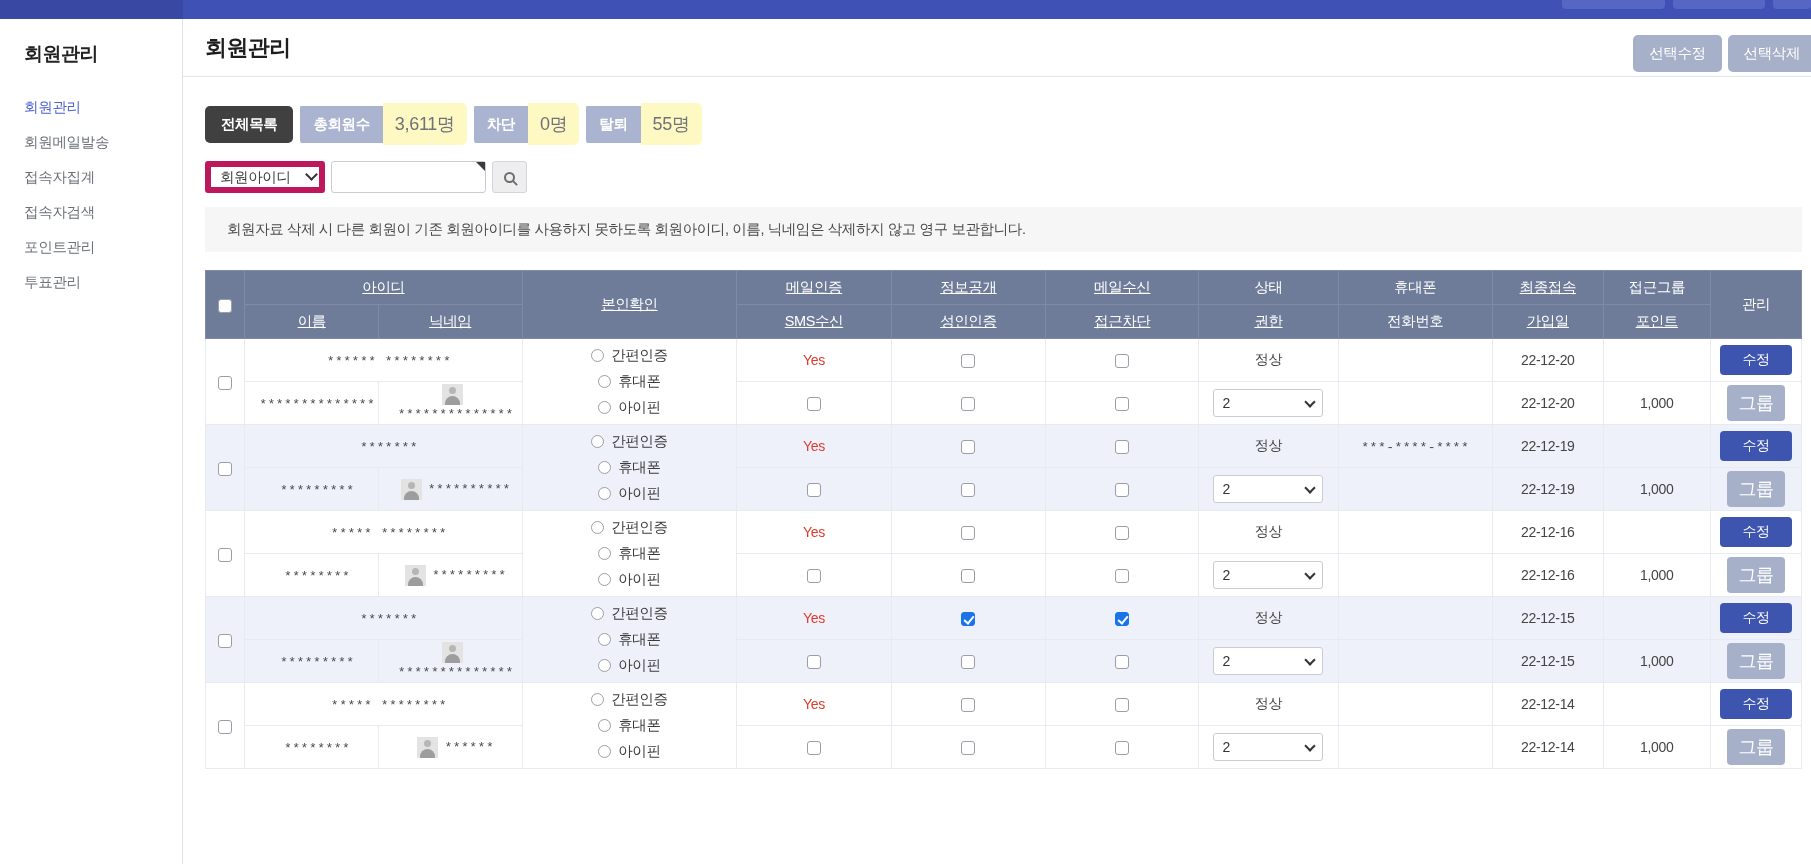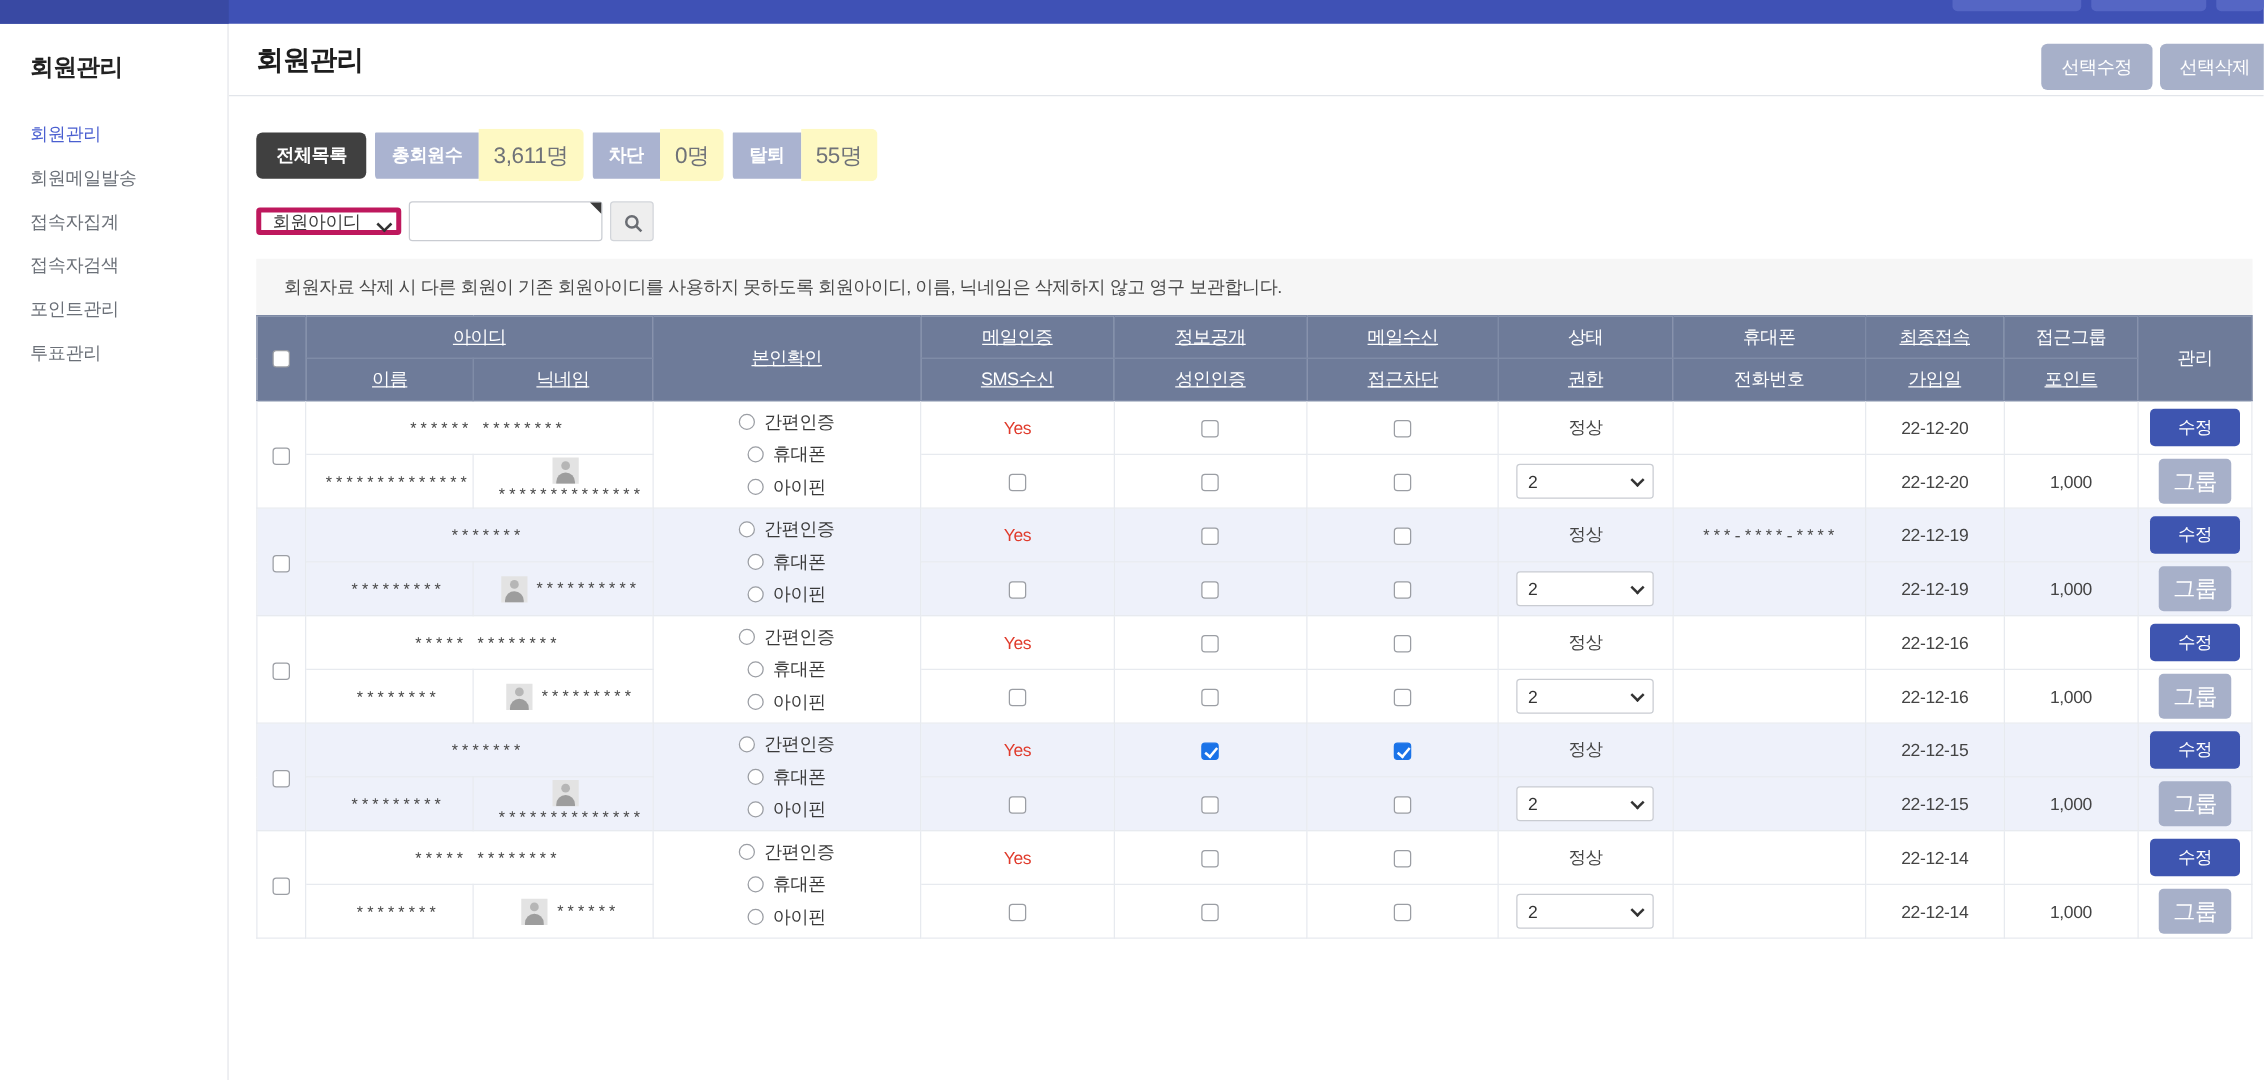--- a/index.html
+++ b/index.html
@@ -142,24 +142,24 @@
   
   .searchrow {
     display: flex; align-items: center;
     gap: 6px;
     margin-top: 16px;
   }
   .sel-wrap { position: relative; }
   .sel {
     appearance: none;
     -webkit-appearance: none;
-    border: 4px solid #be185d;
+    border: 6px solid #be185d;
     background: #fff;
     border-radius: 3px;
-    height: 22px;
+    height: 32px;
     padding: 0 28px 0 9px;
     font-size: 14.5px;
     color: #3a3a3a;
     font-family: inherit;
     letter-spacing: -0.4px;
     cursor: pointer;
   }
   .sel-arrow {
     position: absolute; right: 9px; top: 11px;
     pointer-events: none;
@@ -213,21 +213,21 @@
     margin-top: 14px;
     width: 1597px;
     background: #f6f6f6;
     padding: 13px 0 13px 22px;
     font-size: 14.5px;
     color: #4a4a4a;
     letter-spacing: -0.4px;
   }
 
   
-  .tbl-wrap { width: 1597px; border-radius: 24px; }
+  .tbl-wrap { margin-top: 18px; width: 1597px; border-radius: 24px; }
   table.member {
     border-collapse: collapse;
     width: 1597px;
     table-layout: fixed;
   }
   table.member th {
     background: #6e7b99;
     color: #ffffff;
     font-weight: normal;
     font-size: 14.5px;

